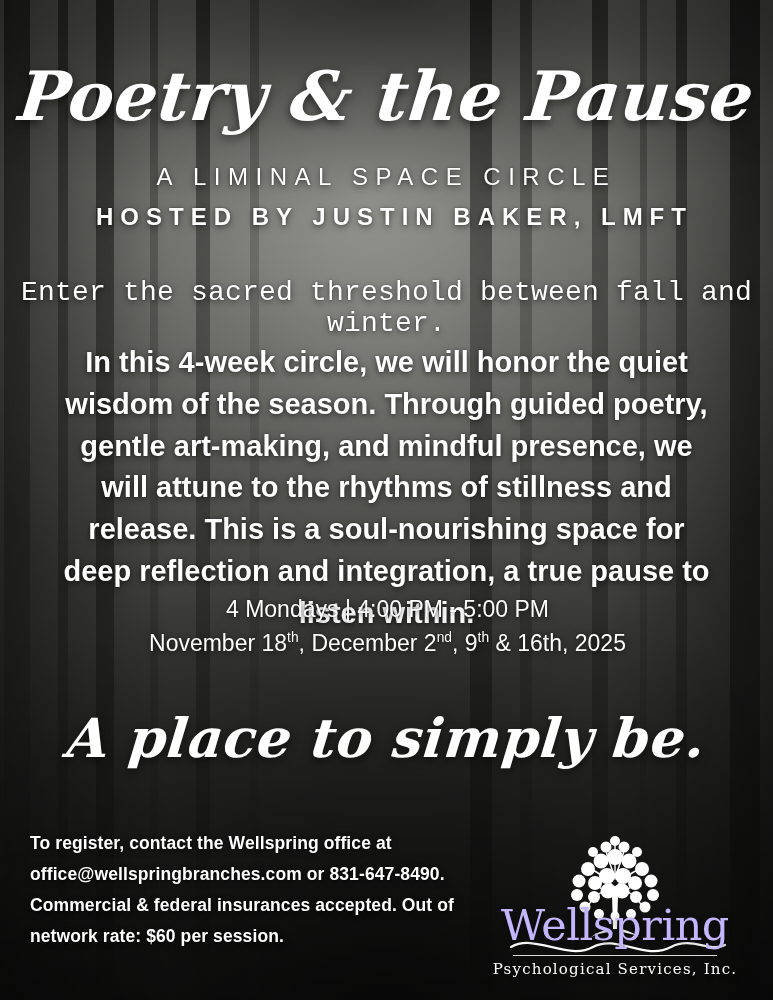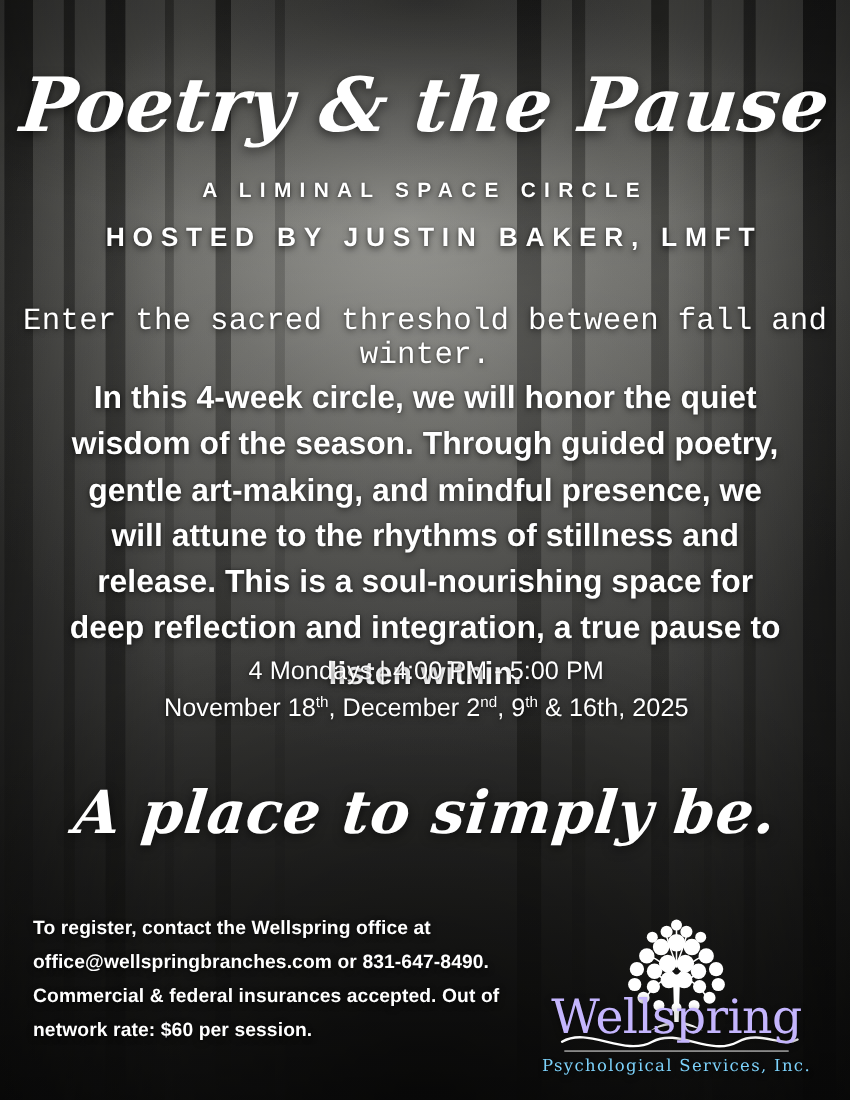--- a/index.html
+++ b/index.html
@@ -111,22 +111,22 @@
     line-height: 1.02;
     letter-spacing: 0.5px;
     transform: skewX(-6deg);
     text-shadow: 0 3px 10px rgba(0,0,0,0.6);
   }
 
   .subtitle {
     position: absolute;
     top: 163px;
     left: 0; right: 0;
-    font-size: 19px;
-    font-weight: 700;
+    font-size: 24px;
+    font-weight: 400;
     letter-spacing: 7.5px;
     text-transform: uppercase;
     text-align: center;
   }
 
   .host {
     position: absolute;
     top: 203px;
     left: 0; right: 0;
     font-size: 24px;
@@ -217,21 +217,21 @@
   }
   .logo-sub {
     position: absolute;
     left: 0;
     bottom: 8px;
     width: 280px;
     text-align: center;
     font-family: "DejaVu Serif", serif;
     font-size: 15px;
     letter-spacing: 1.2px;
-    color: #7dd3fc;
+    color: #ffffff;
     text-shadow: 0 2px 5px rgba(0,0,0,0.5);
   }
   .logo-rule {
     position: absolute;
     left: 38px;
     right: 38px;
     bottom: 30px;
     height: 1px;
     background: rgba(255,255,255,0.85);
   }

